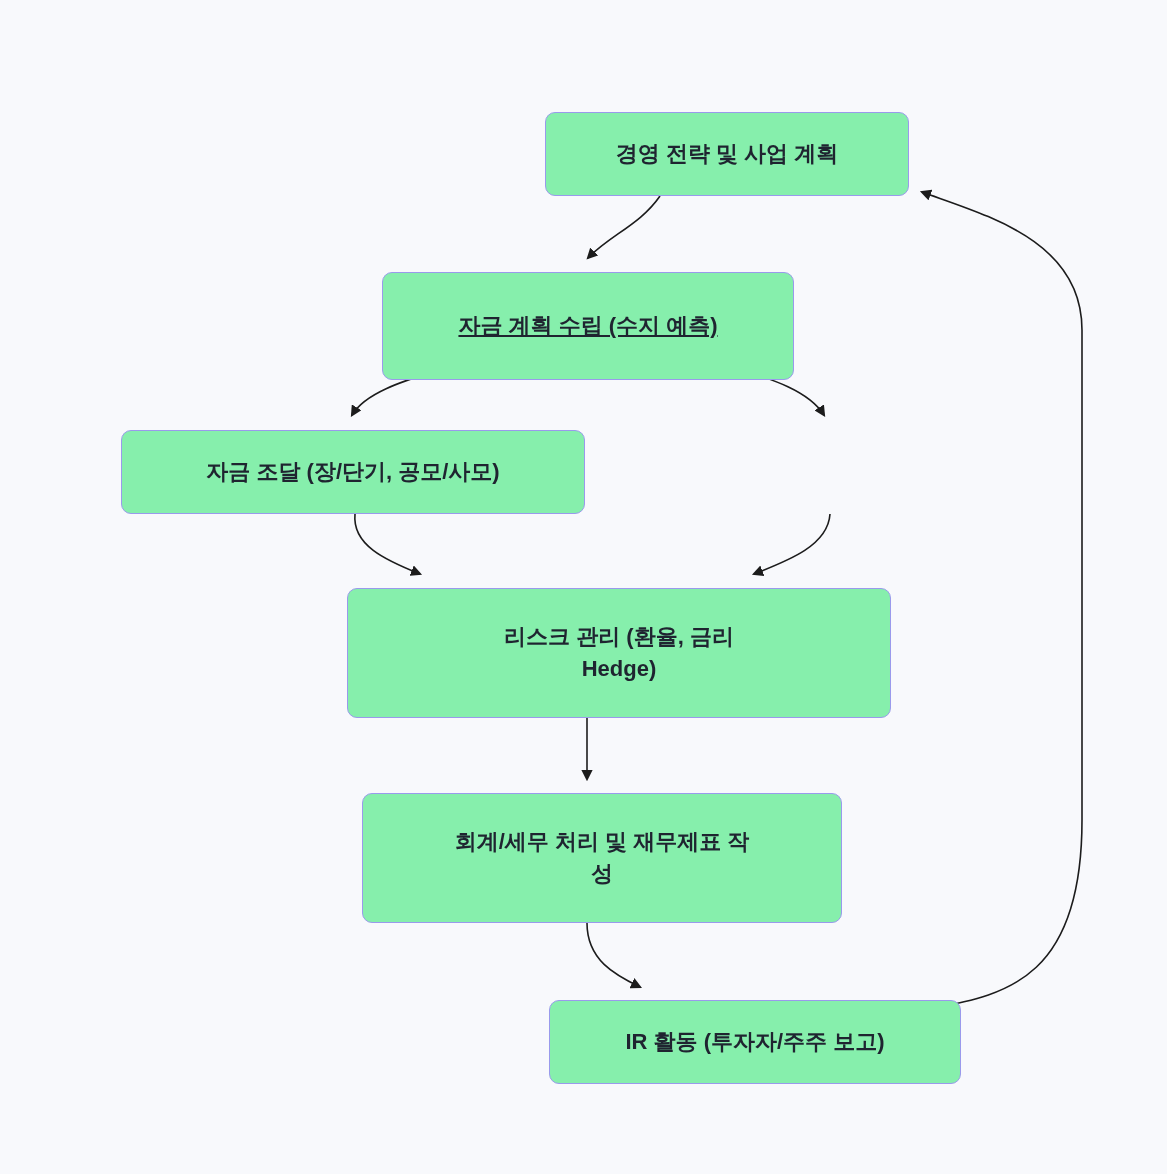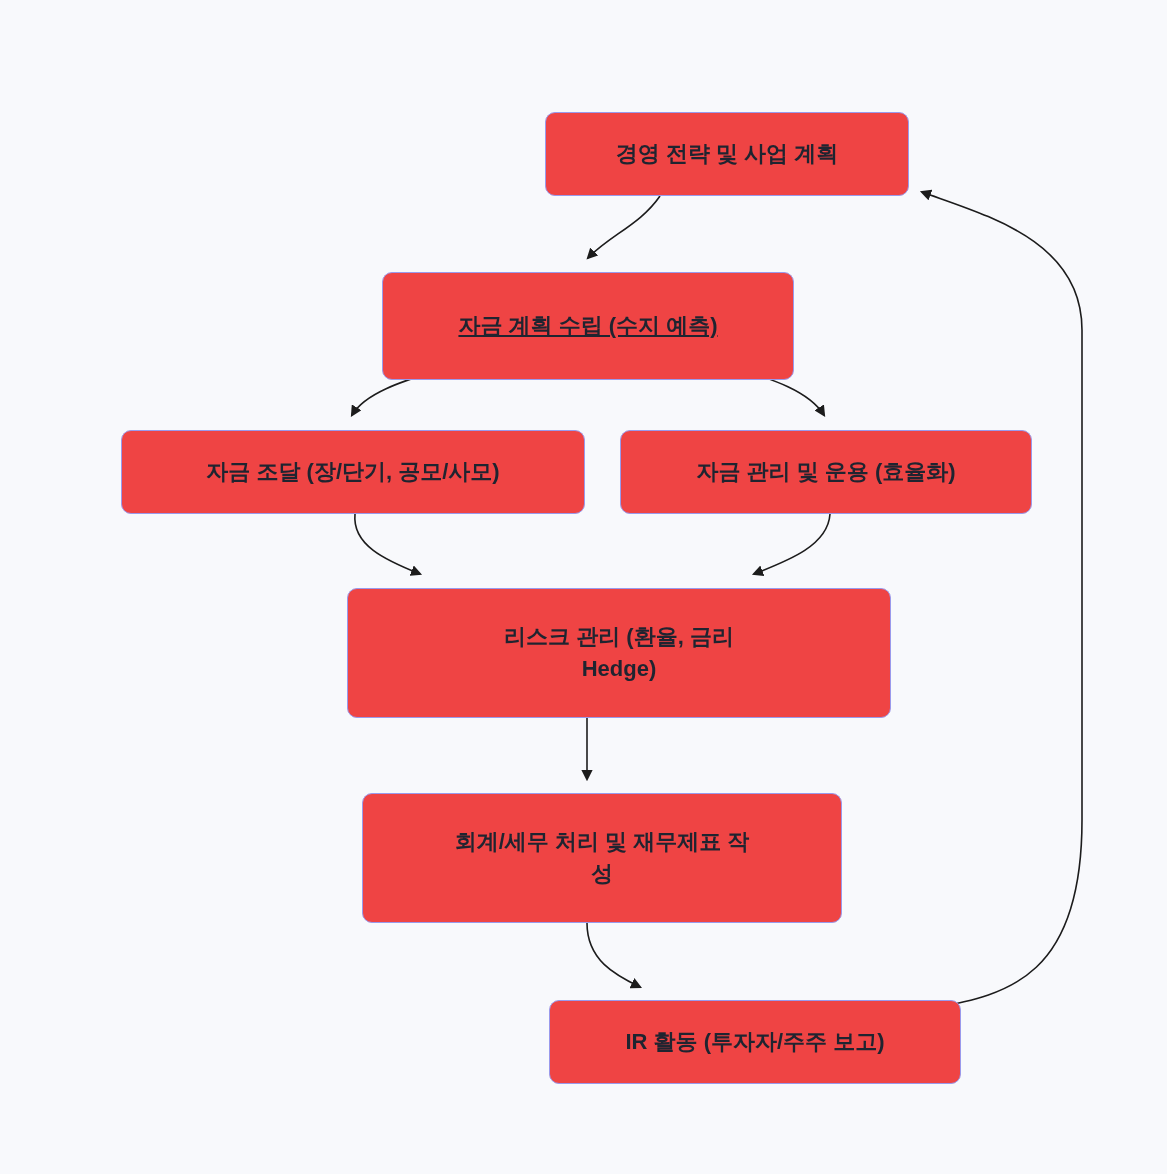--- a/index.html
+++ b/index.html
@@ -24,21 +24,21 @@
     position: absolute;
     left: 0;
     top: 0;
     width: 1167px;
     height: 1174px;
     pointer-events: none;
   }
   .node {
     position: absolute;
     box-sizing: border-box;
-    background: #ef4444;
+    background: #86efac;
     border: 1.4px solid #9a9aec;
     border-radius: 10px;
     display: flex;
     align-items: center;
     justify-content: center;
     text-align: center;
     color: #1f2430;
     font-size: 22px;
     font-weight: bold;
     line-height: 1.45;
@@ -83,23 +83,20 @@
   </div>
 
   <div class="node" style="left:382px; top:272px; width:412px; height:108px;text-decoration:underline;">
     <span class="node-label">자금 계획 수립 (수지 예측)</span>
   </div>
 
   <div class="node" style="left:121px; top:430px; width:464px; height:84px;">
     <span class="node-label">자금 조달 (장/단기, 공모/사모)</span>
   </div>
 
-  <div class="node" style="left:620px; top:430px; width:412px; height:84px;">
-    <span class="node-label">자금 관리 및 운용 (효율화)</span>
-  </div>
 
   <div class="node" style="left:347px; top:588px; width:544px; height:130px;">
     <span class="node-label">리스크 관리 (환율, 금리
 Hedge)</span>
   </div>
 
   <div class="node" style="left:362px; top:793px; width:480px; height:130px;">
     <span class="node-label">회계/세무 처리 및 재무제표 작
 성</span>
   </div>

